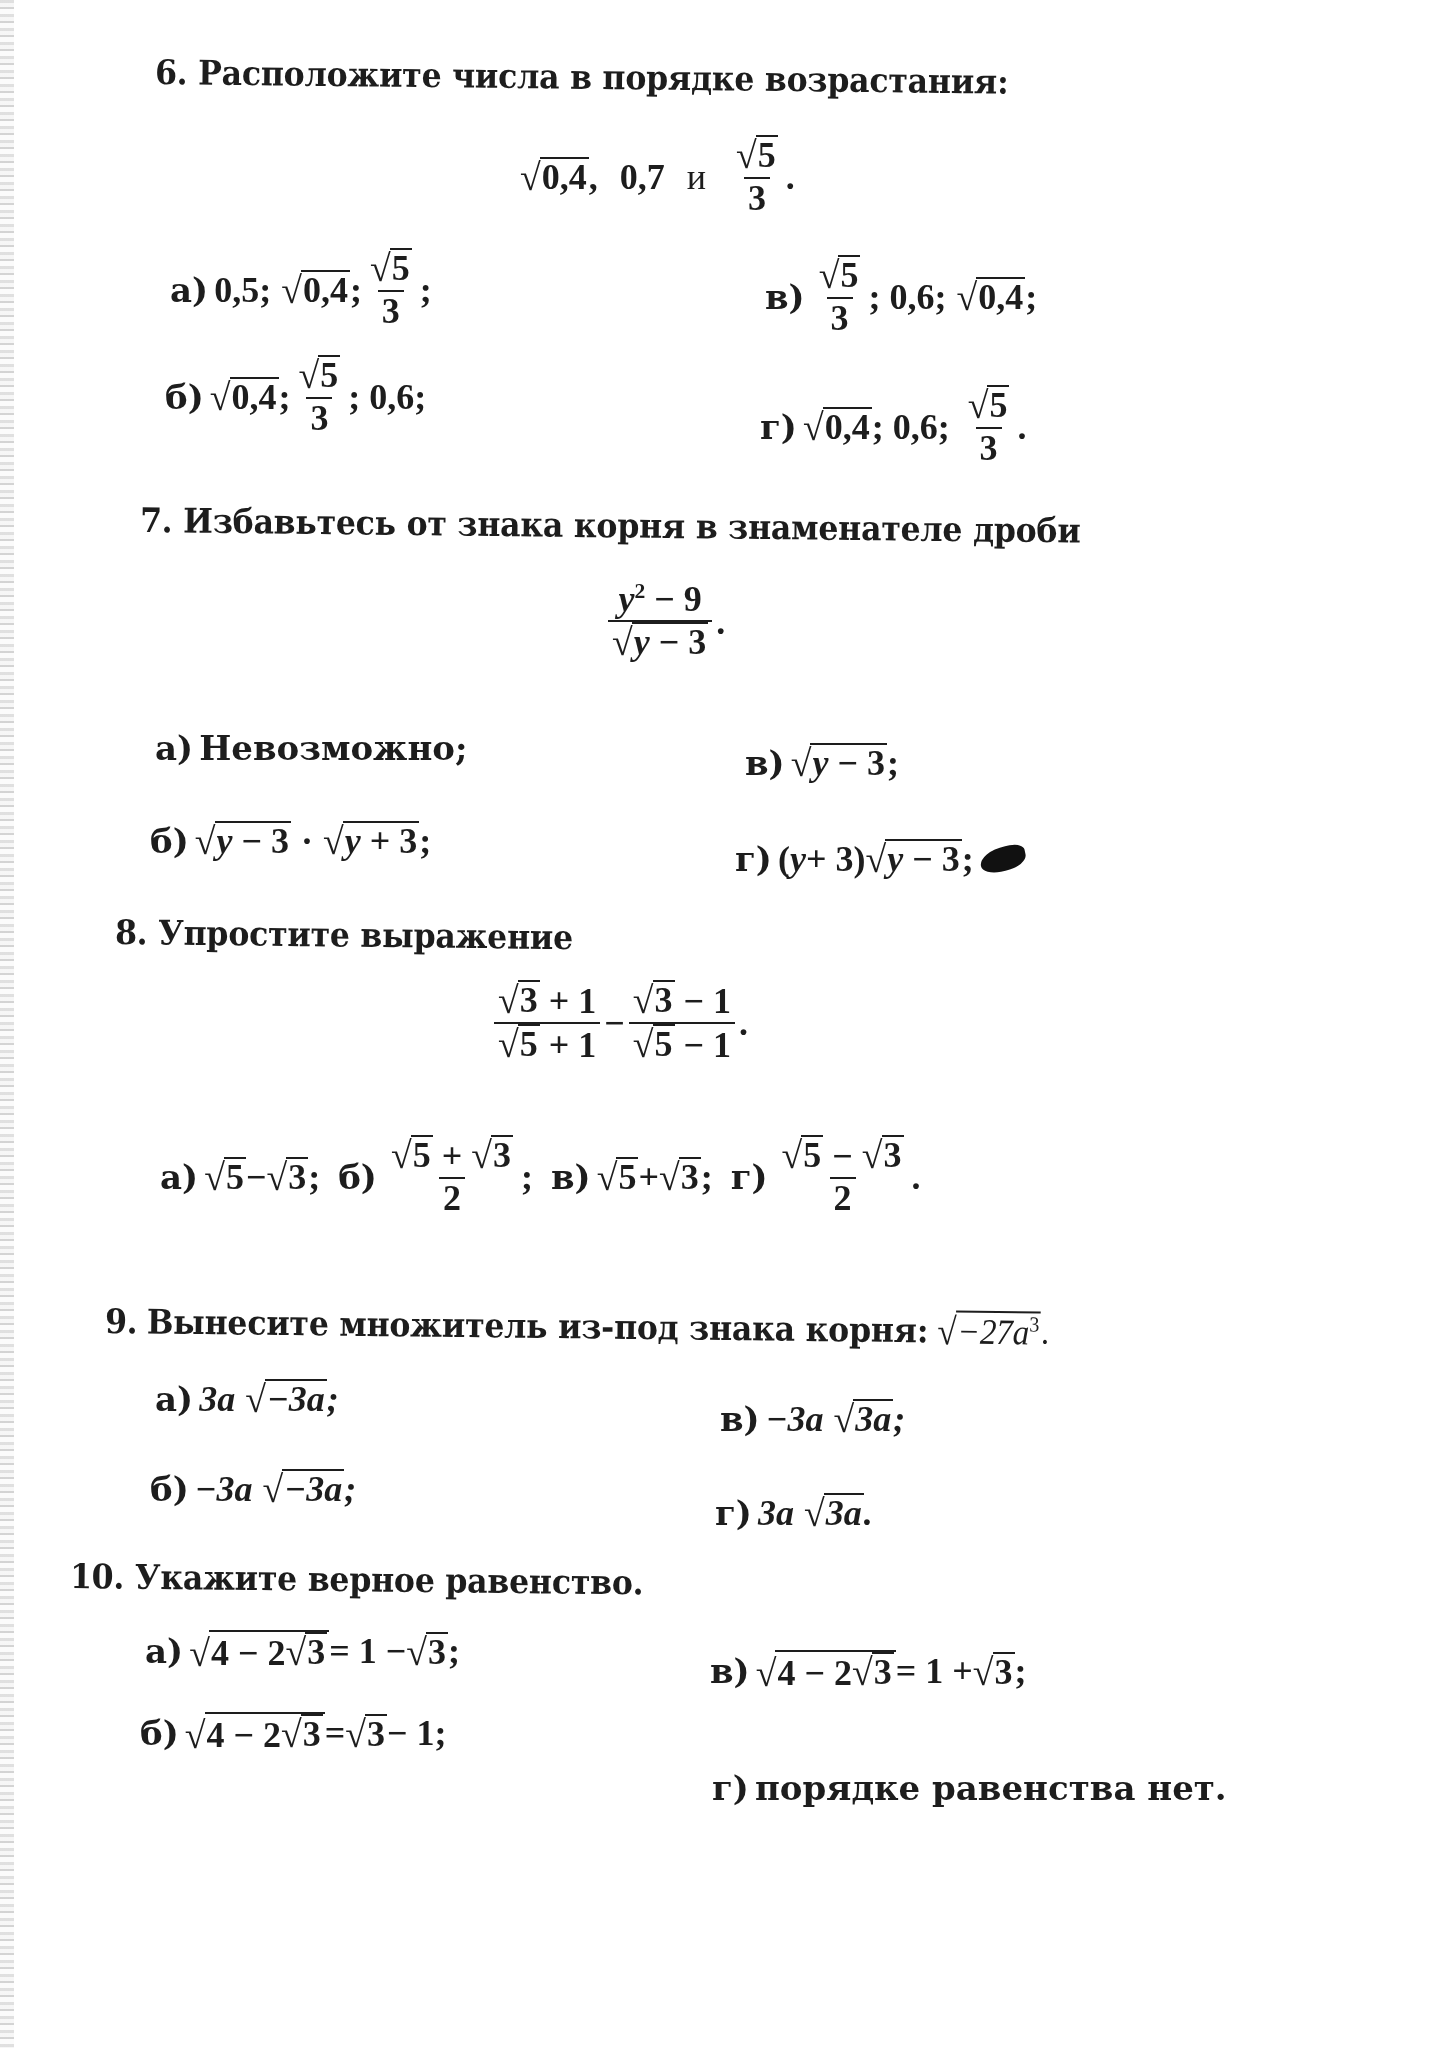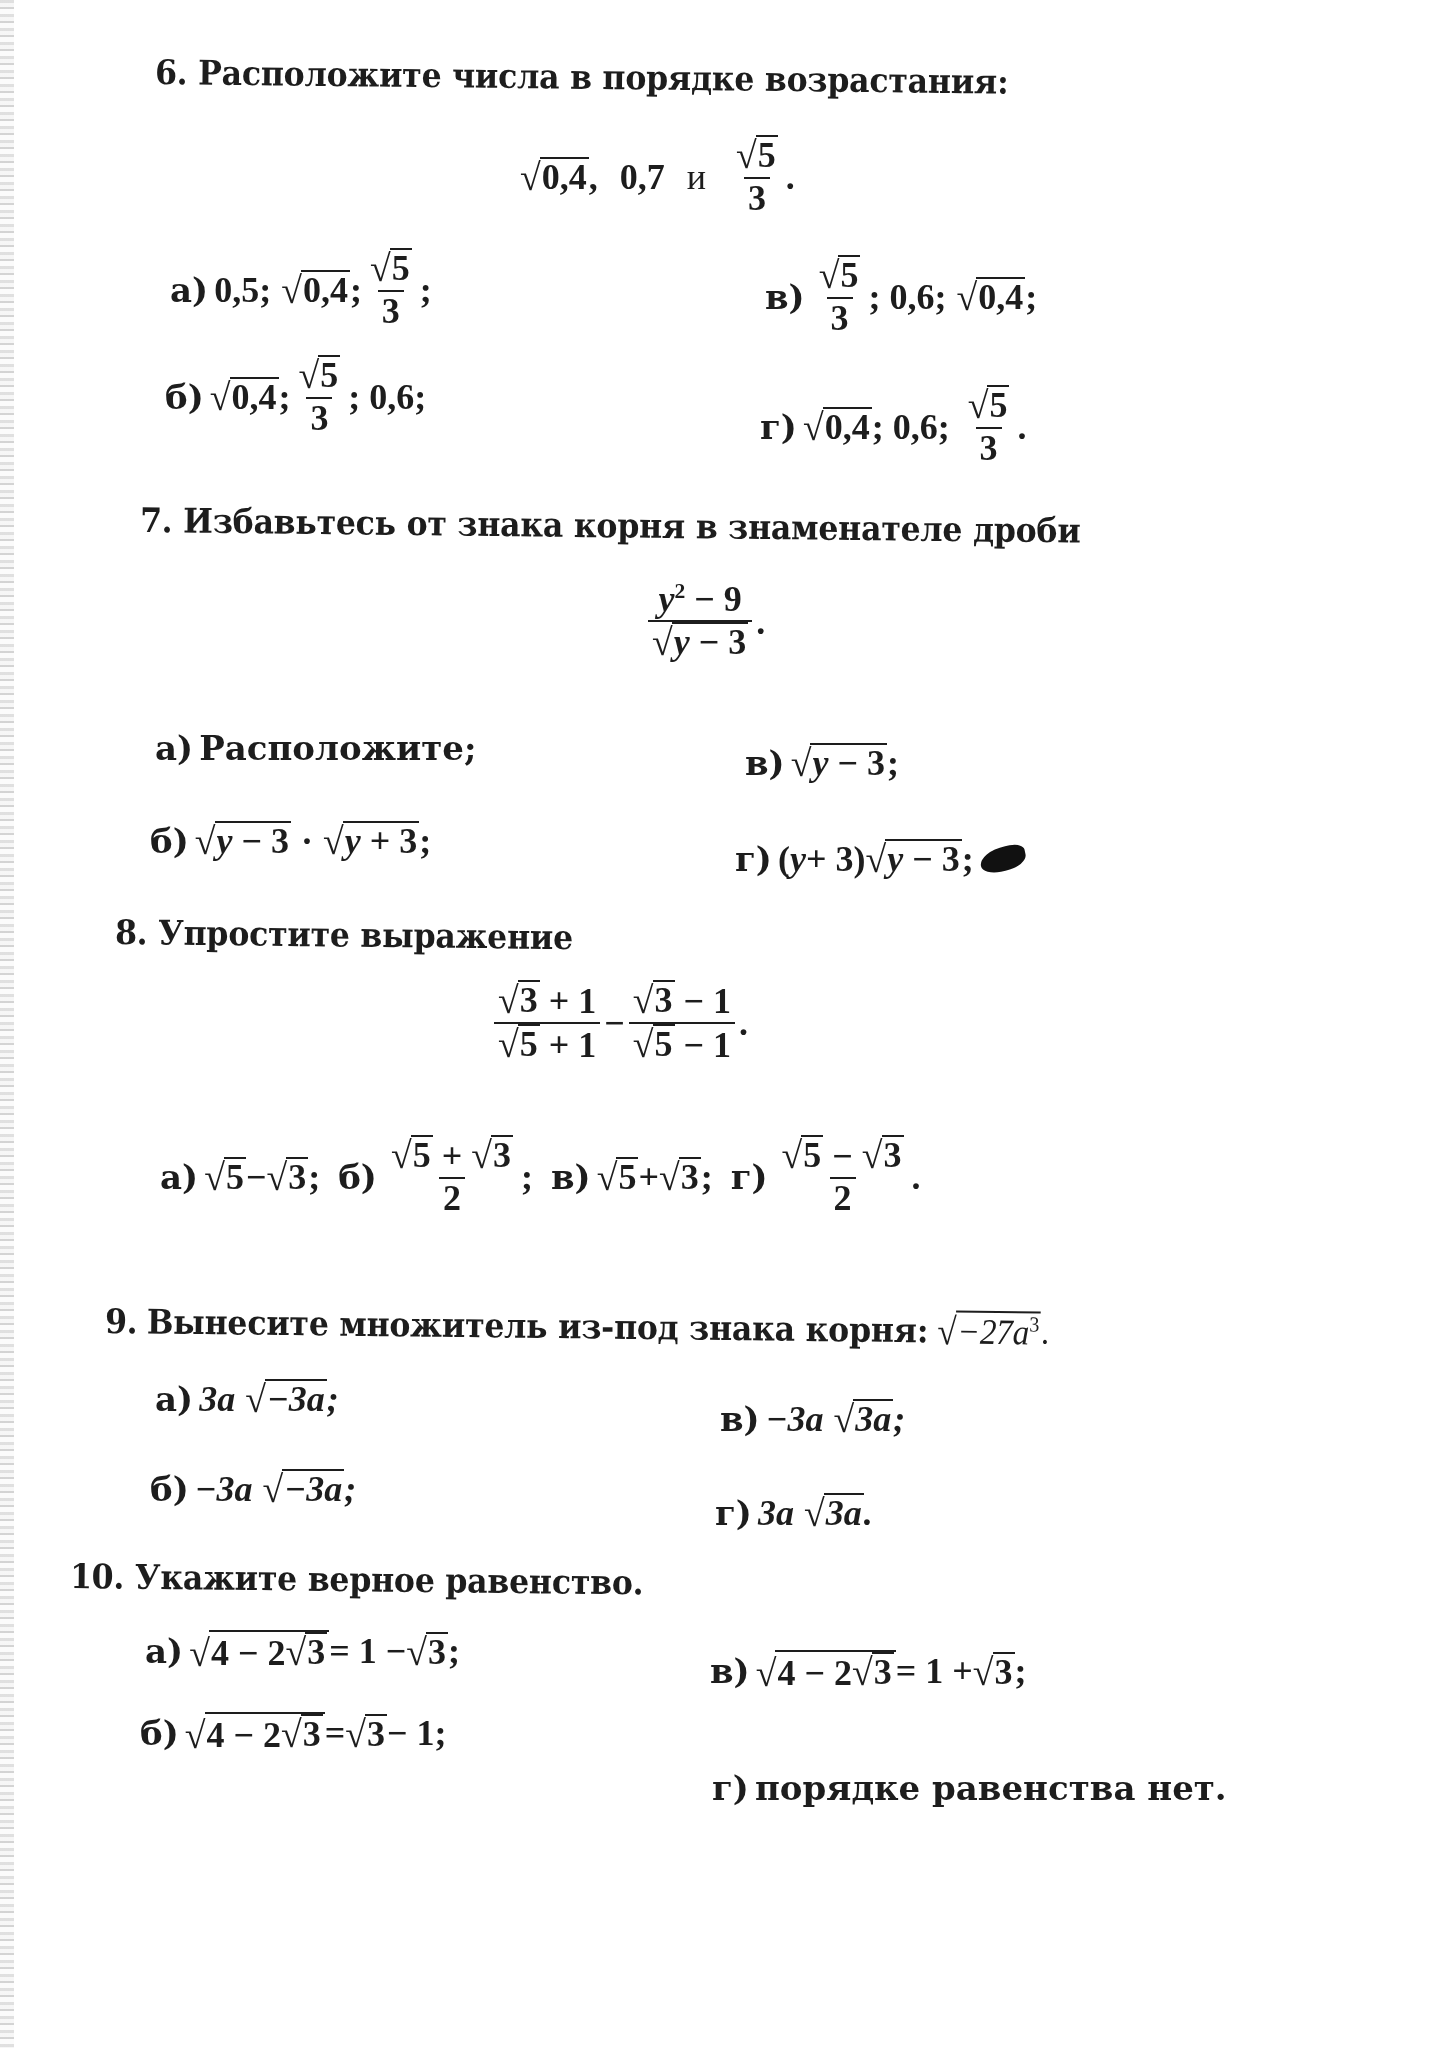--- a/index.html
+++ b/index.html
@@ -141,34 +141,34 @@
       </span>
     <span>.</span>
   </span>
 </div>
 
 <div class="abs title" style="left:140px; top:500px;">
   <span>7.</span>
   <span>Избавьтесь от знака корня в знаменателе дроби</span>
 </div>
 
-<div class="abs math" style="left:644px; top:580px;">
+<div class="abs math" style="left:604px; top:580px;">
   <span class="frac">
     <span class="num"><span class="it">y</span><sup>2</sup><span> − 9</span></span>
     <span class="den"><span class="sqrt">
           <span class="rad">√</span>
           <span class="under"><span class="it">y</span><span> − 3</span></span>
         </span></span>
   </span>
   <span>.</span>
 </div>
 
 <div class="abs opt" style="left:155px; top:728px;">
   <span>а)</span>
-  <span>Расположите;</span>
+  <span>Невозможно;</span>
 </div>
 
 <div class="abs opt" style="left:745px; top:742px;">
   <span>в)</span>
   <span class="math">
     <span class="sqrt">
         <span class="rad">√</span>
         <span class="under"><span class="it">y</span><span> − 3</span></span>
       </span>
     <span>;</span>

